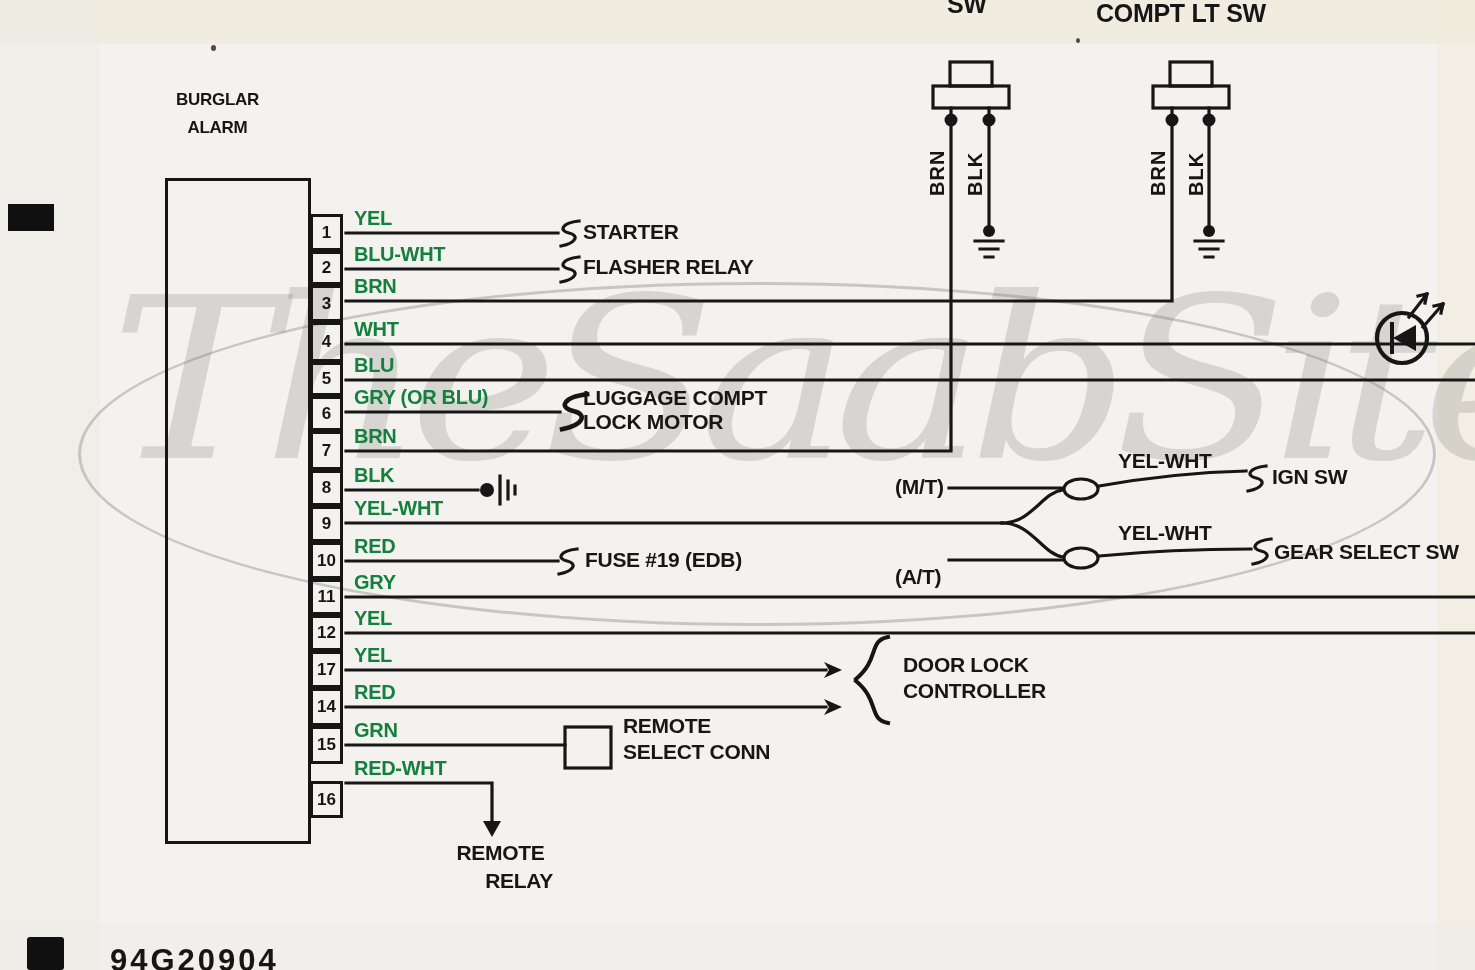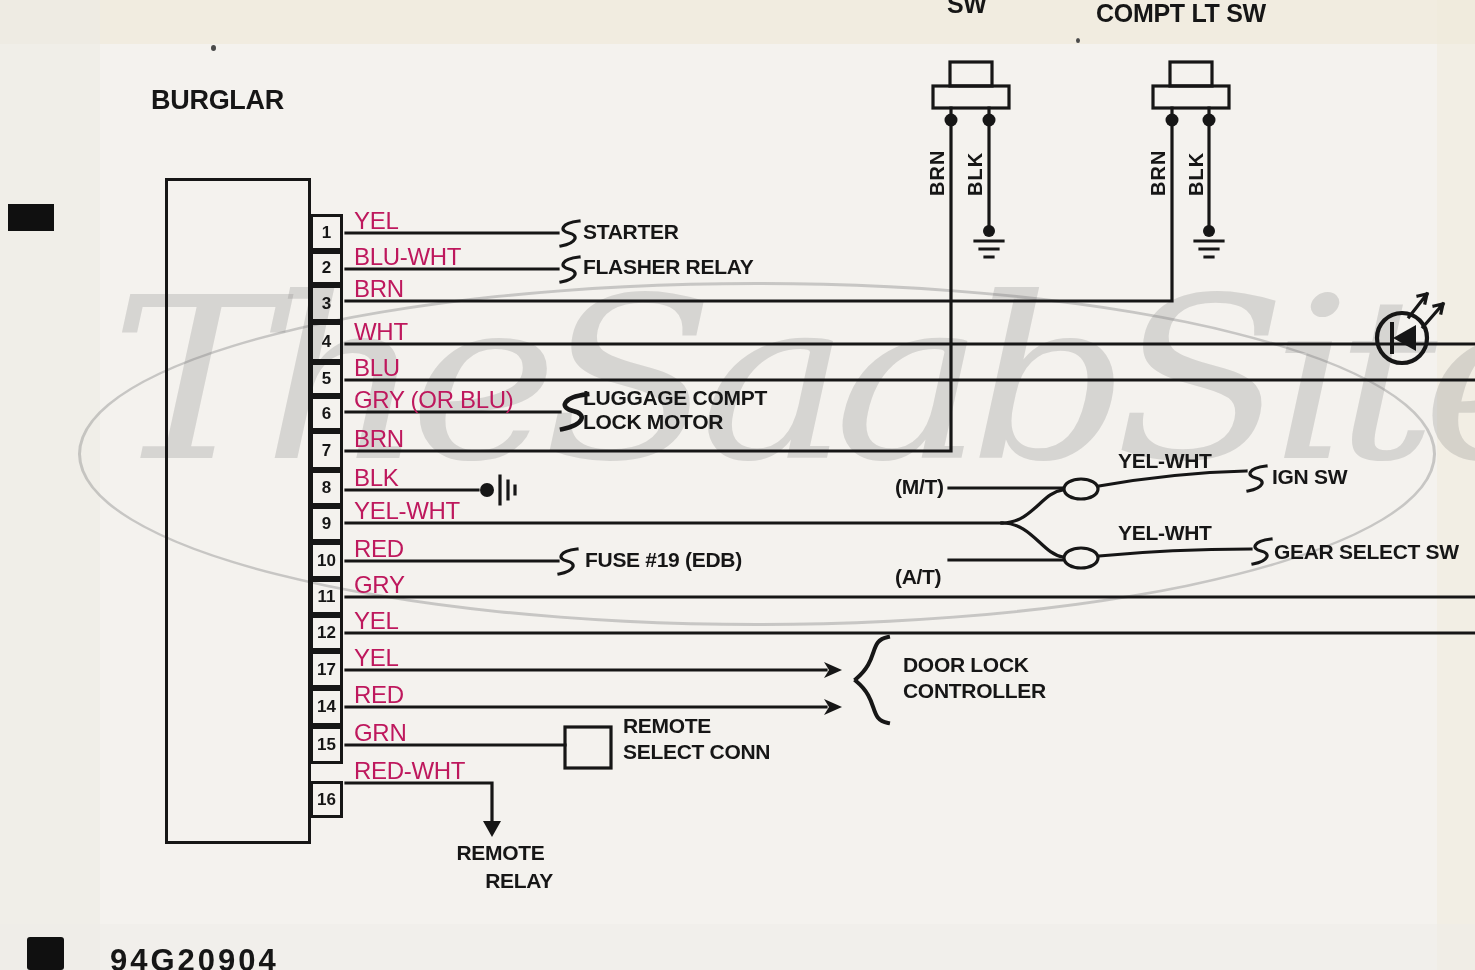--- a/index.html
+++ b/index.html
@@ -6,54 +6,55 @@
   #page{
     position:relative;width:1475px;height:970px;overflow:hidden;
     background:#f4f2ee;font-family:"Liberation Sans",sans-serif;color:#161616;
   }
   .abs{position:absolute;}
   .lbl{
     position:absolute;font-weight:bold;font-size:21px;letter-spacing:-0.3px;
     white-space:nowrap;color:#161616;z-index:5;line-height:1.1;
   }
   .wlbl{
-    position:absolute;left:354px;font-weight:normal;font-size:24px;
-    letter-spacing:-0.3px;white-space:nowrap;color:#be185d;z-index:5;
+    position:absolute;left:354px;font-weight:bold;font-size:20px;
+    letter-spacing:-0.3px;white-space:nowrap;color:#15803d;z-index:5;
   }
   .pinbox{
     position:absolute;left:310px;width:33px;border:3px solid #161616;
     box-sizing:border-box;display:flex;align-items:center;justify-content:center;
     font-weight:bold;font-size:17px;z-index:4;background:transparent;
   }
   .vlabel{
     position:absolute;writing-mode:vertical-rl;transform:rotate(180deg);
     font-weight:bold;font-size:20px;letter-spacing:1px;color:#161616;z-index:5;
   }
   .title{
     position:absolute;left:100px;top:86px;width:235px;text-align:center;
-    font-weight:bold;font-size:27px;line-height:28px;letter-spacing:-0.3px;z-index:5;
+    font-weight:bold;font-size:17px;line-height:28px;letter-spacing:-0.3px;z-index:5;
   }
   .band{position:absolute;z-index:0;}
   .artifact{position:absolute;z-index:7;}
 </style>
 </head>
 <body>
 
 <div id="page">
 
   <div class="band" style="left:0;top:0;width:1475px;height:44px;background:#efe8d6;opacity:.55"></div>
   <div class="band" style="left:0;top:0;width:100px;height:970px;background:#ecebe4;opacity:.6"></div>
   <div class="band" style="left:1437px;top:0;width:38px;height:970px;background:#efe9da;opacity:.5"></div>
   <div class="band" style="left:0;top:924px;width:1475px;height:46px;background:#edece7;opacity:.5"></div>
 
   <div class="abs" style="left:78px;top:282px;width:1352px;height:338px;border:3px solid rgba(145,145,145,.45);border-radius:50%;z-index:1"></div>
   <div class="abs" style="left:110px;top:268px;font-family:'DejaVu Serif',serif;font-style:italic;font-size:225px;line-height:1;color:rgba(120,120,120,.24);letter-spacing:-14px;transform:scaleX(1.12);transform-origin:left top;white-space:nowrap;z-index:1">TheSaabSite</div>
 
   <div class="title">
     <div>BURGLAR</div>
+    <div>ALARM</div>
   </div>
 
   <div class="abs" style="left:165px;top:178px;width:140px;height:660px;border:3.5px solid #161616;z-index:3"></div>
 
   <svg class="abs" width="1475" height="970" viewBox="0 0 1475 970" style="left:0;top:0;z-index:2">
     <g stroke="#161616" stroke-width="3.2" fill="none" stroke-linecap="square">
       <path d="M346 233 H558"></path>
       <path d="M346 269 H558"></path>
       <path d="M346 301 H1172 V120"></path>
       <path d="M346 344 H1475"></path>

